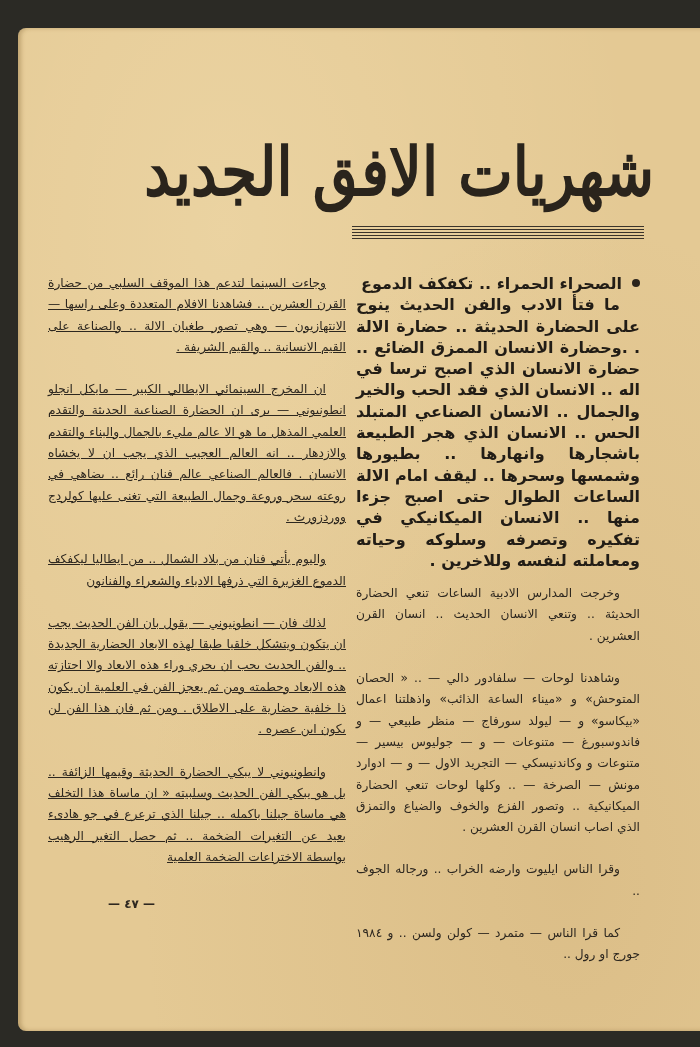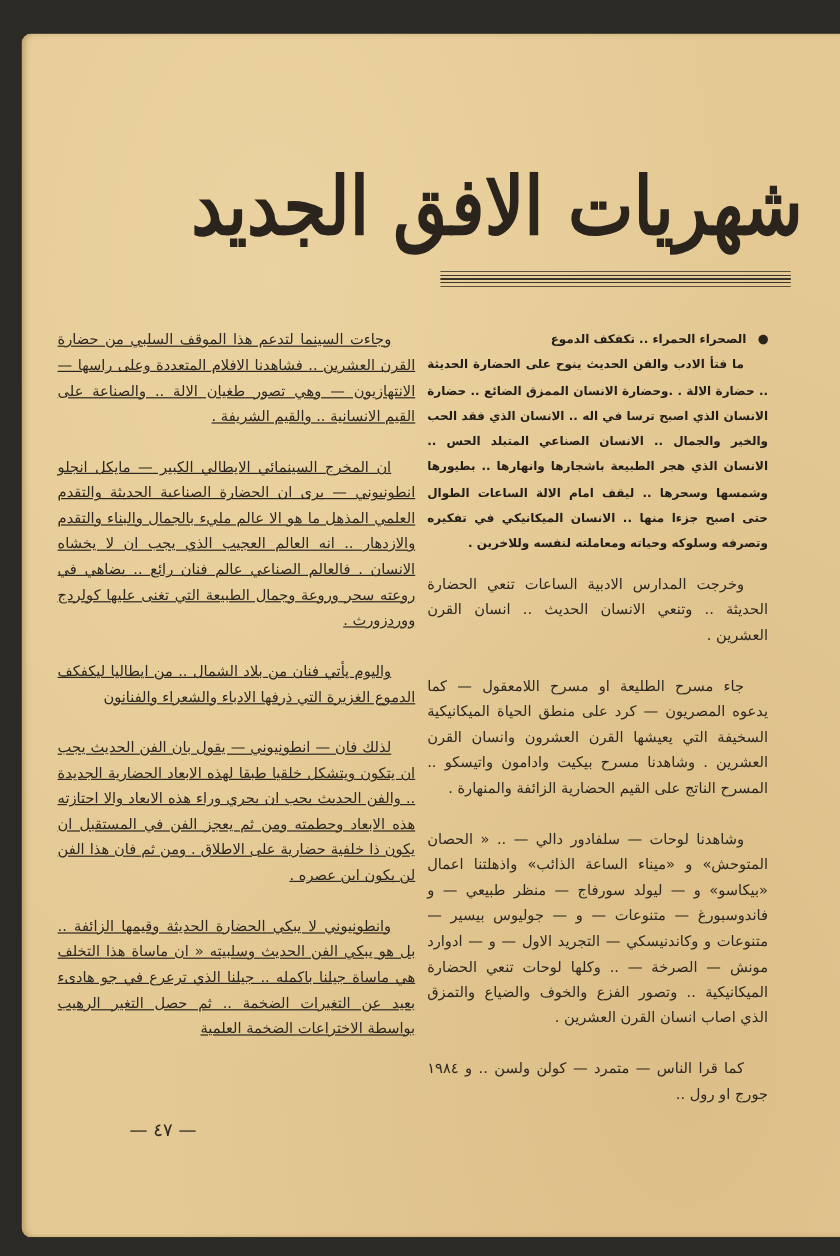--- a/index.html
+++ b/index.html
@@ -22,21 +22,21 @@
       height: 1003px;
       background: #e4c994;
       background-image:
         radial-gradient(ellipse at 30% 20%, rgba(255,240,200,0.25), rgba(0,0,0,0) 60%),
         radial-gradient(ellipse at 80% 85%, rgba(180,140,80,0.18), rgba(0,0,0,0) 55%);
       border-radius: 8px 0 0 8px;
       box-shadow: inset 3px 0 4px rgba(120,90,40,0.35);
     }
     .title-block {
       position: absolute;
-      left: 331px;
+      left: 316px;
       top: 95px;
       width: 330px;
       height: 140px;
     }
     .title {
       position: absolute;
       right: 10px;
       top: 10px;
       font-family: "DejaVu Serif", serif;
       font-size: 58px;
@@ -74,21 +74,21 @@
       top: 245px;
       width: 298px;
       text-decoration: underline;
     }
     .para {
       margin: 0 0 21px 0;
       text-indent: 20px;
     }
     .lead {
       font-weight: bold;
-      font-size: 10px;
+      font-size: 16px;
       color: #221d16;
       text-indent: 0;
       margin-bottom: 12px;
     }
     .lead .lead-head {
       display: block;
       padding-right: 18px;
       position: relative;
     }
     .bullet {
@@ -100,23 +100,23 @@
       border-radius: 50%;
       background: #2a241c;
     }
     .lead .lead-body {
       display: block;
       text-indent: 20px;
     }
     .page-number {
       position: absolute;
       left: 90px;
-      top: 905px;
-      font-size: 15px;
-      font-weight: normal;
+      top: 869px;
+      font-size: 12px;
+      font-weight: bold;
       color: #2d271f;
       direction: rtl;
     }
   </style>
 </head>
 <body>
 
 <div class="page">
 
   <div class="title-block">
@@ -126,27 +126,27 @@
 
   <div class="col col-right">
     <div class="para lead">
       <span class="lead-head">
         <span class="bullet"></span>
         <span>الصحراء الحمراء .. تكفكف الدموع</span>
       </span>
       <span class="lead-body">ما فتأ الادب والفن الحديث ينوح على الحضارة الحديثة .. حضارة الالة . .وحضارة الانسان الممزق الضائع .. حضارة الانسان الذي اصبح ترسا في اله .. الانسان الذي فقد الحب والخير والجمال .. الانسان الصناعي المتبلد الحس .. الانسان الذي هجر الطبيعة باشجارها وانهارها .. بطيورها وشمسها وسحرها .. ليقف امام الالة الساعات الطوال حتى اصبح جزءا منها .. الانسان الميكانيكي في تفكيره وتصرفه وسلوكه وحياته ومعاملته لنفسه وللاخرين .</span>
     </div>
     <p class="para">وخرجت المدارس الادبية الساعات تنعي الحضارة الحديثة .. وتنعي الانسان الحديث .. انسان القرن العشرين .</p>
-    <p class="para">جاء مسرح الطليعة او مسرح اللامعقول — كما يدعوه المصريون — كرد على منطق الحياة الميكانيكية السخيفة التي يعيشها القرن العشرون وانسان القرن العشرين . وشاهدنا مسرح بيكيت وادامون واتيسكو .. المسرح الناتج على القيم الحضارية الزائفة والمنهارة .</p>
     <p class="para">وشاهدنا لوحات — سلفادور دالي — .. « الحصان المتوحش» و «ميناء الساعة الذائب» واذهلتنا اعمال «بيكاسو» و — ليولد سورفاج — منظر طبيعي — و فاندوسبورغ — متنوعات — و — جوليوس بيسير — متنوعات و وكاندنيسكي — التجريد الاول — و — ادوارد مونش — الصرخة — .. وكلها لوحات تنعي الحضارة الميكانيكية .. وتصور الفزع والخوف والضياع والتمزق الذي اصاب انسان القرن العشرين .</p>
+    <p class="para">وقرا الناس ايليوت وارضه الخراب .. ورجاله الجوف ..</p>
     <p class="para">كما قرا الناس — متمرد — كولن ولسن .. و ١٩٨٤ جورج او رول ..</p>
   </div>
 
   <div class="col col-left">
     <p class="para">وجاءت السينما لتدعم هذا الموقف السلبي من حضارة القرن العشرين .. فشاهدنا الافلام المتعددة وعلى راسها — الانتهازيون — وهي تصور طغيان الالة .. والصناعة على القيم الانسانية .. والقيم الشريفة .</p>
     <p class="para">ان المخرج السينمائي الايطالي الكبير — مايكل انجلو انطونيوني — يرى ان الحضارة الصناعية الحديثة والتقدم العلمي المذهل ما هو الا عالم مليء بالجمال والبناء والتقدم والازدهار .. انه العالم العجيب الذي يجب ان لا يخشاه الانسان . فالعالم الصناعي عالم فنان رائع .. يضاهي في روعته سحر وروعة وجمال الطبيعة التي تغنى عليها كولردج ووردزورث .</p>
     <p class="para">واليوم يأتي فنان من بلاد الشمال .. من ايطاليا ليكفكف الدموع الغزيرة التي ذرفها الادباء والشعراء والفنانون</p>
-    <p class="para">لذلك فان — انطونيوني — يقول بان الفن الحديث يجب ان يتكون ويتشكل خلقيا طبقا لهذه الابعاد الحضارية الجديدة .. والفن الحديث يجب ان يجري وراء هذه الابعاد والا اجتازته هذه الابعاد وحطمته ومن ثم يعجز الفن في المستقبل ان يكون ذا خلفية حضارية على الاطلاق . ومن ثم فان هذا الفن لن يكون ابن عصره .</p>
+    <p class="para">لذلك فان — انطونيوني — يقول بان الفن الحديث يجب ان يتكون ويتشكل خلقيا طبقا لهذه الابعاد الحضارية الجديدة .. والفن الحديث يجب ان يجري وراء هذه الابعاد والا اجتازته هذه الابعاد وحطمته ومن ثم يعجز الفن في العلمية ان يكون ذا خلفية حضارية على الاطلاق . ومن ثم فان هذا الفن لن يكون ابن عصره .</p>
     <p class="para">وانطونيوني لا يبكي الحضارة الحديثة وقيمها الزائفة .. بل هو يبكي الفن الحديث وسلبيته « ان ماساة هذا التخلف هي ماساة جيلنا باكمله .. جيلنا الذي ترعرع في جو هادىء بعيد عن التغيرات الضخمة .. ثم حصل التغير الرهيب بواسطة الاختراعات الضخمة العلمية</p>
   </div>
 
   <div class="page-number">— ٤٧ —</div>
 </div>
 
 </body></html>

